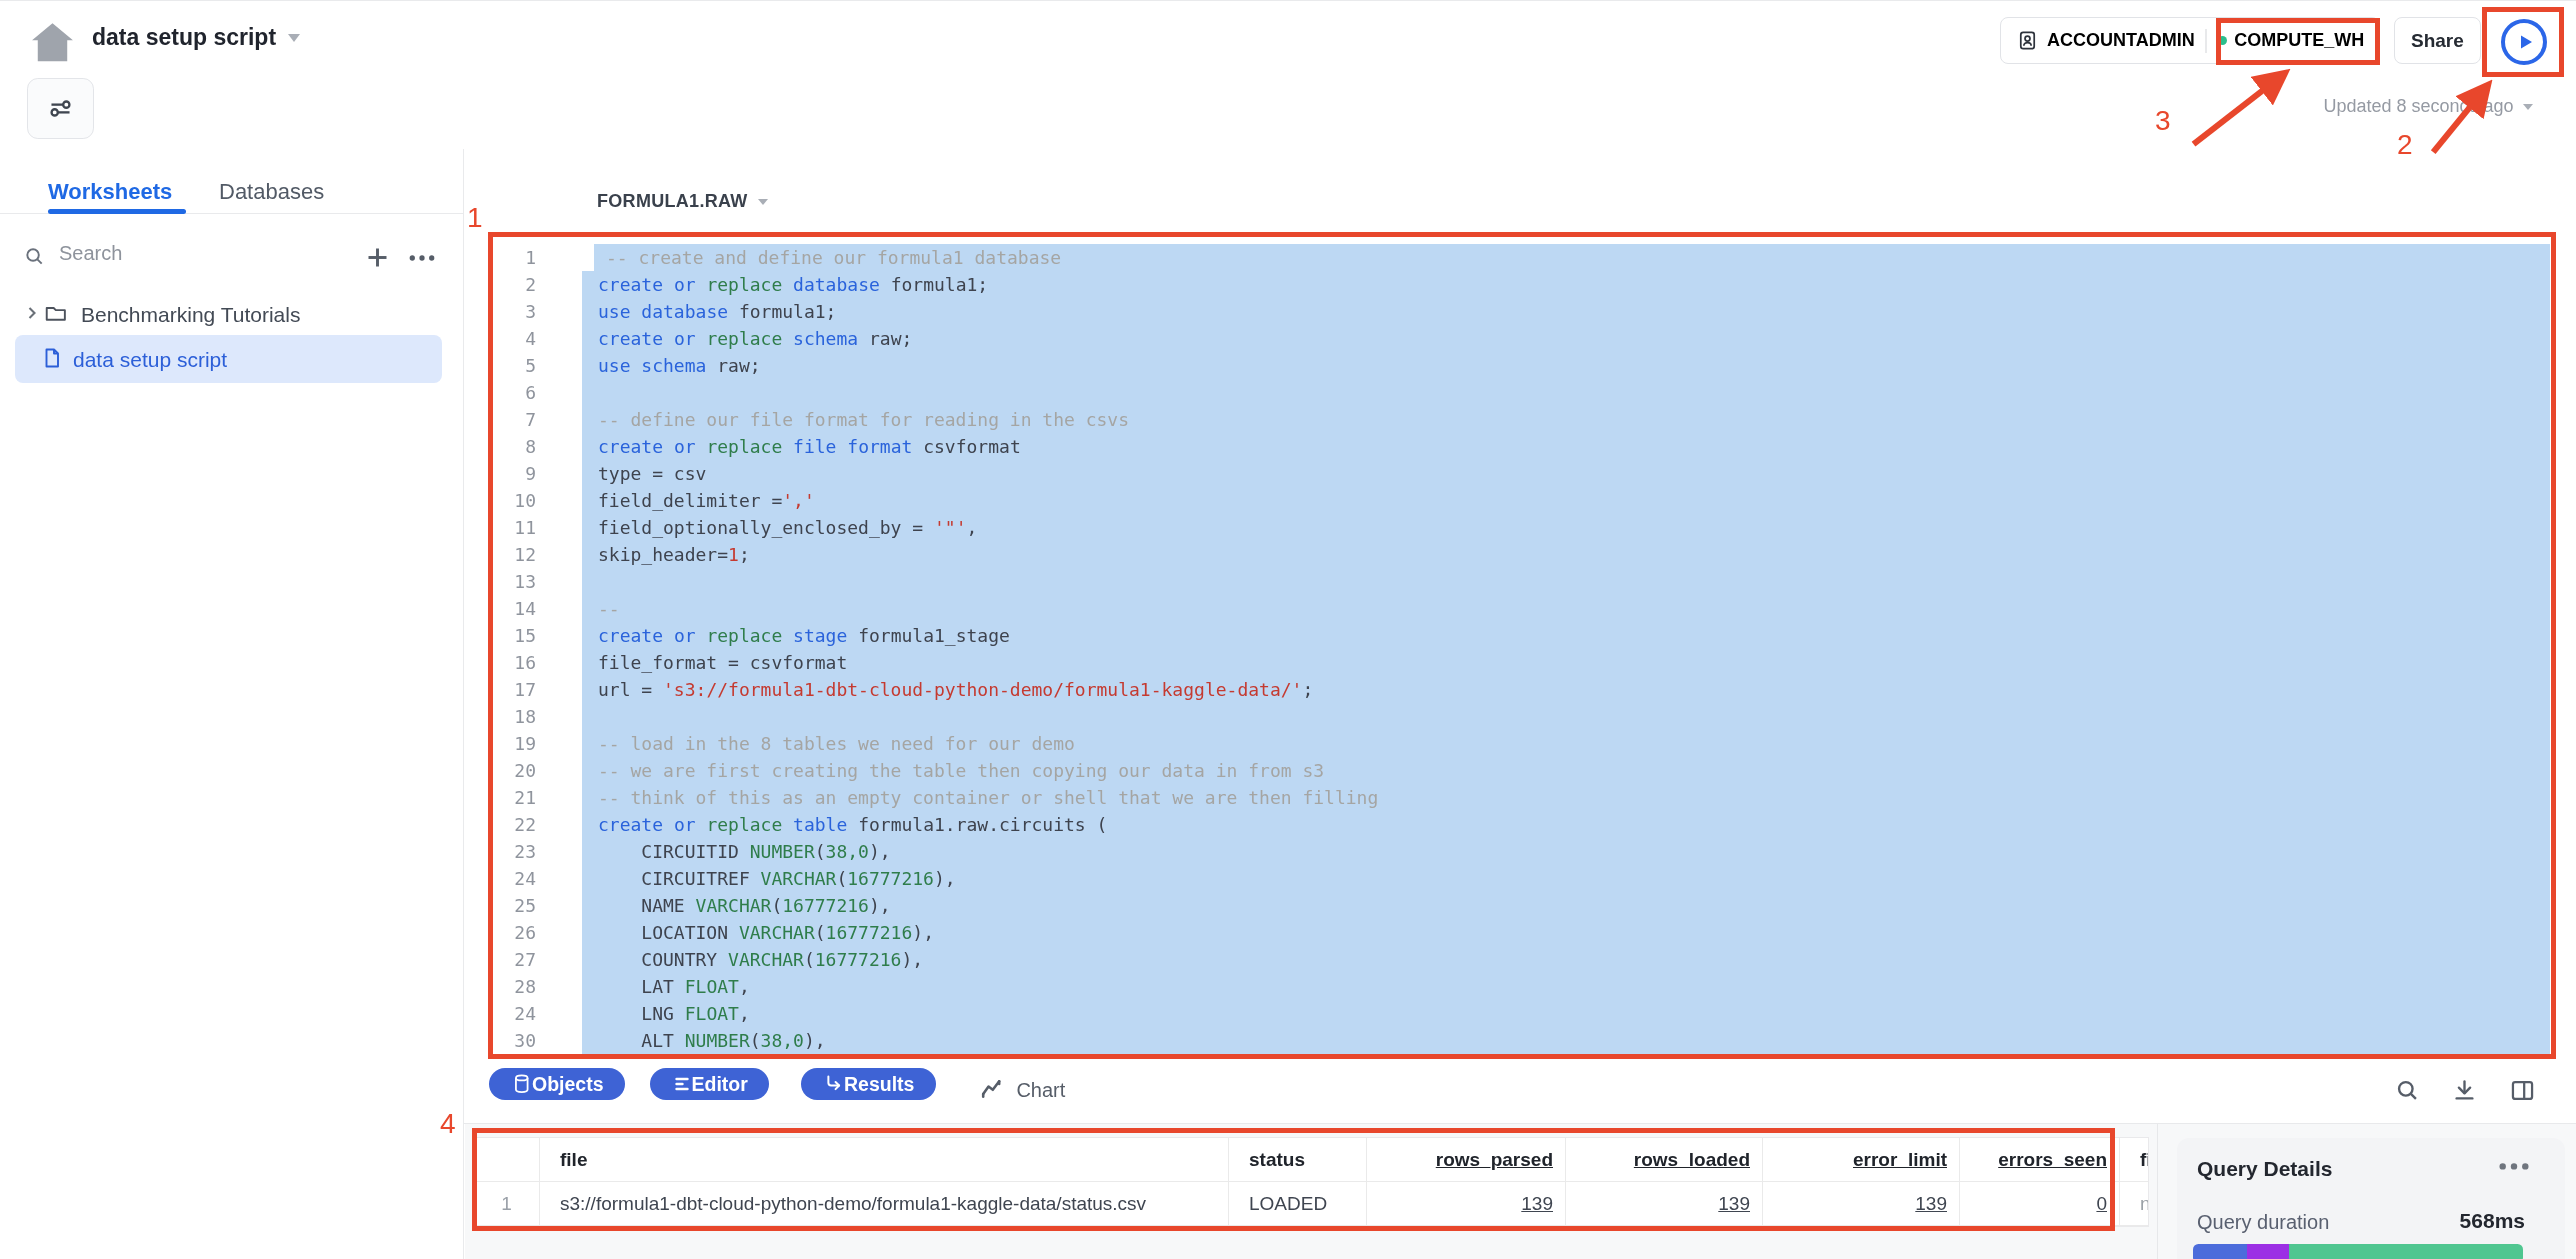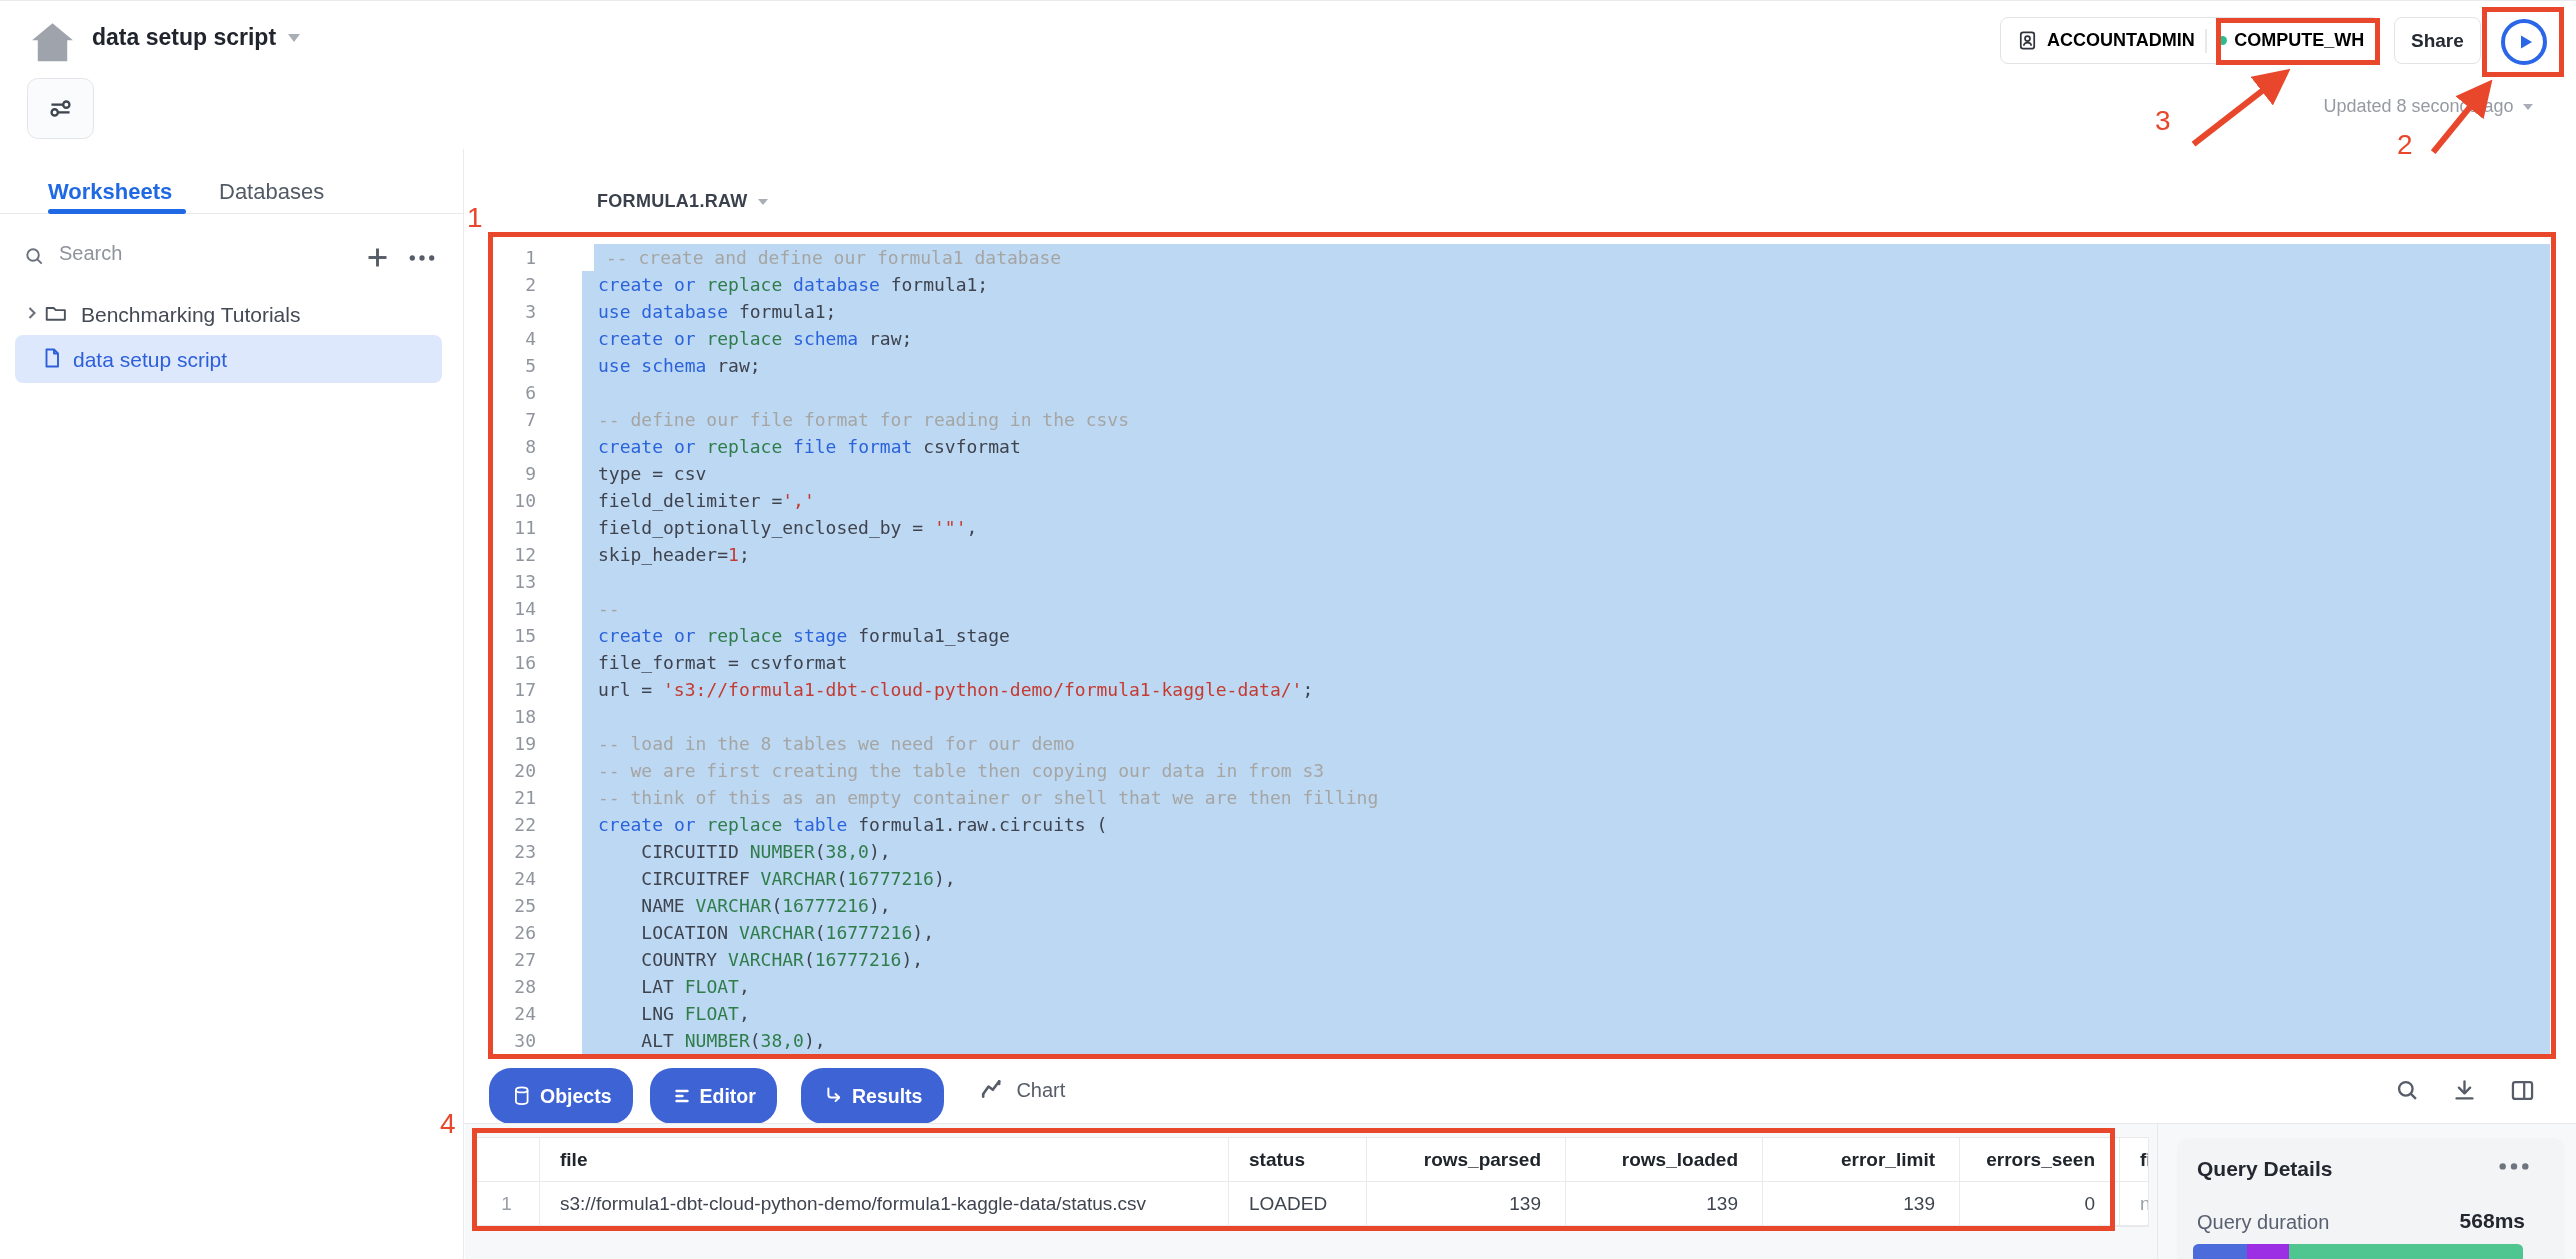--- a/index.html
+++ b/index.html
@@ -52,38 +52,38 @@
              font-family:"DejaVu Sans Mono",monospace;font-size:18px;}
   .code-row{display:flex;height:27px;line-height:27px;}
   .ln{flex:0 0 71px;text-align:right;color:#8F949D;}
   .sp{flex:0 0 46px;}
   .code-row.first .sp{flex-basis:58px;}
   .code-text{flex:1;margin-right:25.6px;background:#BDD8F3;padding-left:16px;white-space:pre;}
   .code-row.first .code-text{padding-left:12px;}
   .c-k{color:#2A63DB;} .c-g{color:#2F7D4B;} .c-s{color:#C53A30;} .c-c{color:#A5A5A3;} .c-p{color:#3E434E;}
 
   
-  .pill-btn{position:absolute;top:1068px;height:56px;border-radius:22px;background:#3E63D5;color:#fff;
-            display:flex;align-items:center;gap:8px;padding:0 21.5px;box-sizing:border-box;
+  .pill-btn{position:absolute;top:1068px;height:32px;border-radius:22px;background:#3E63D5;color:#fff;
+            display:flex;align-items:center;gap:0;padding:0 21.5px;box-sizing:border-box;
             font-size:19.5px;font-weight:600;}
   .chart-toggle{position:absolute;left:980px;top:1073px;display:flex;align-items:center;gap:10.8px;
                 font-size:20px;font-weight:500;color:#565D68;height:34px;}
   .tb-icon{position:absolute;top:1075px;width:30px;height:30px;display:flex;align-items:center;justify-content:center;}
   .tb-divider{position:absolute;left:463px;top:1123px;width:2113px;height:1.3px;background:#E8E9EB;}
   .bottom-bg{position:absolute;left:465px;top:1124px;width:2111px;height:135px;background:#F7F8F9;}
 
   
   .tbl{position:absolute;left:473px;top:1137px;width:1676px;height:90px;overflow:hidden;background:#fff;
        border:0.7px solid #E9E9EB;box-sizing:border-box;}
   .trow{display:flex;height:44px;}
   .tcell{box-sizing:border-box;border-right:0.7px solid #EAEAEA;border-bottom:0.7px solid #EAEAEA;
          display:flex;align-items:center;font-size:19px;color:#3F4550;overflow:hidden;flex:none;}
   .thead .tcell{font-weight:700;color:#20242B;}
   .al{padding-left:20px;justify-content:flex-start;}
-  .ar{padding-right:24px;justify-content:flex-end;}
+  .ar{padding-right:12px;justify-content:flex-end;text-decoration:underline;}
   .ac{justify-content:center;color:#9AA0A8;}
   .vdiv{position:absolute;left:2157px;top:1124px;width:1.3px;height:135px;background:#E7E8EA;}
 
   
   .qcard{position:absolute;left:2177px;top:1138px;width:388px;height:162px;border-radius:12px;background:#F3F4F6;}
   .qtitle{position:absolute;left:20px;top:19px;font-size:21px;font-weight:600;color:#23272F;}
   .qdots{position:absolute;right:35px;top:23px;}
   .qlabel{position:absolute;left:20px;top:73px;font-size:20px;color:#596070;}
   .qvalue{position:absolute;right:40px;top:71px;font-size:21px;font-weight:600;color:#23272F;}
   .qbar{position:absolute;left:16px;top:106px;width:330px;height:19px;border-radius:5.4px;overflow:hidden;display:flex;}

